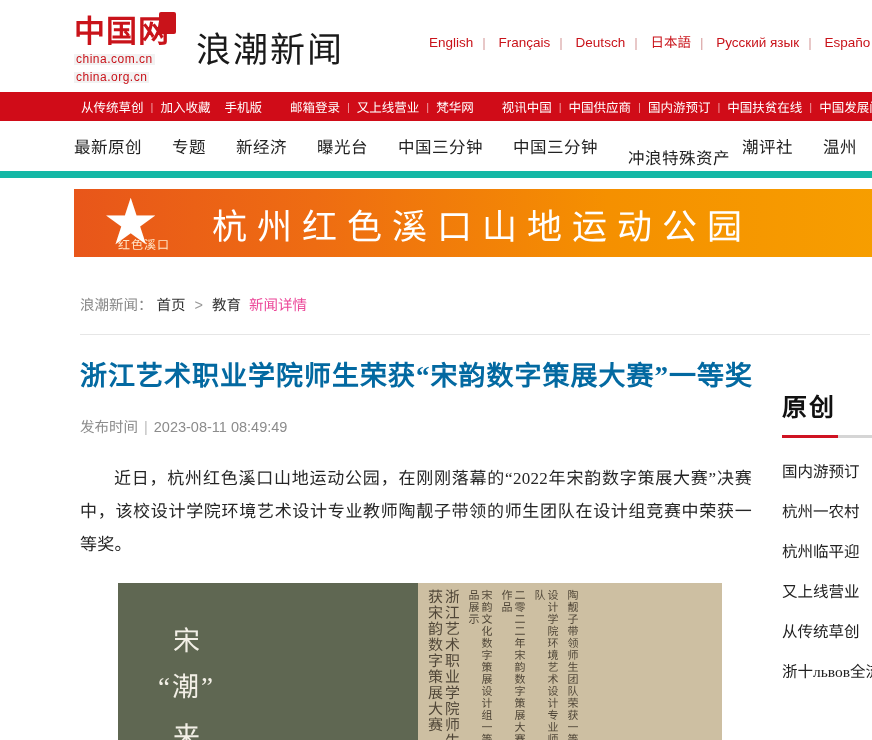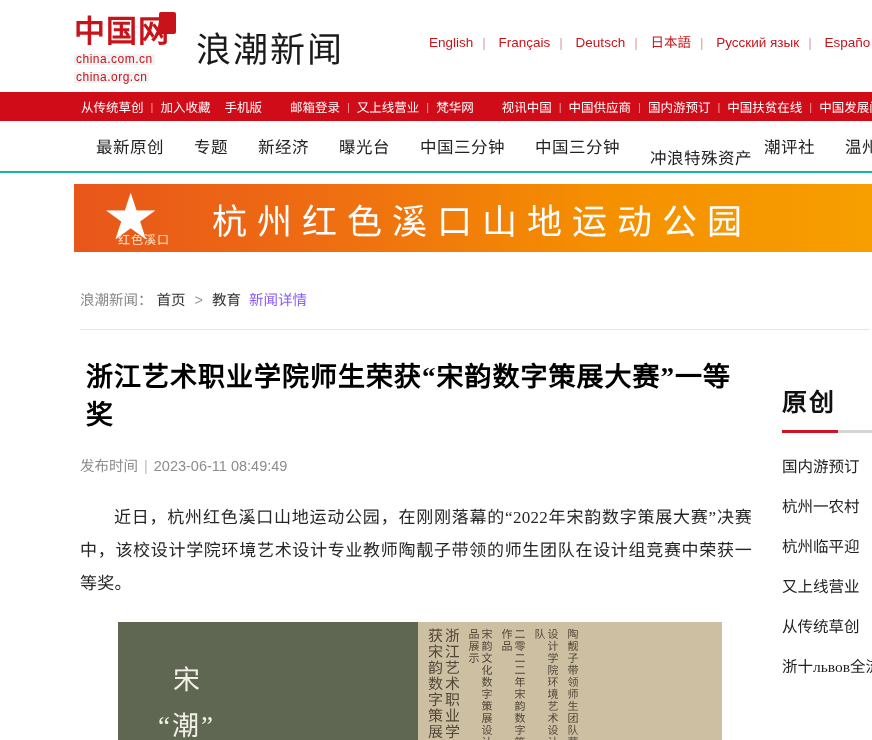--- a/index.html
+++ b/index.html
@@ -111,24 +111,23 @@
     color: #f0a0a5;
     font-size: 11px;
   }
   .redbar .gap { width: 14px; display:inline-block; }
 
   
   .mainnav {
     height: 50px;
     display: flex;
     align-items: center;
-    border-bottom: 2px solid #14b8a6;
-    overflow: hidden;
-    white-space: nowrap;
-    padding-left: 22px;
+    border-bottom: 7px solid #14b8a6;
+    overflow: hidden;
+    white-space: nowrap;
   }
   .mainnav .inner {
     margin-left: 74px;
     display: flex;
     align-items: center;
   }
   .mainnav a {
     color: #222;
     text-decoration: none;
     font-size: 16.5px;
@@ -187,21 +186,21 @@
 
   
   .crumb {
     margin: 36px 0 0 80px;
     font-size: 14.5px;
     color: #888;
   }
   .crumb .label { color: #888; }
   .crumb a { color: #333; text-decoration: none; padding: 0 4px; }
   .crumb .arrow { color: #999; padding: 0 5px; }
-  .crumb .cur { color: #8b5cf6; }
+  .crumb .cur { color: #ec4899; }
 
   .divider {
     margin: 20px 0 0 80px;
     width: 790px;
     height: 1px;
     background: #e6e6e6;
   }
 
   
   .layout {
@@ -210,24 +209,24 @@
     margin-top: 22px;
   }
   .article {
     width: 680px;
     flex: none;
   }
   .art-title {
     font-family: "Liberation Serif", serif;
     font-size: 27px;
     font-weight: bold;
-    color: #000000;
+    color: #0369a1;
     letter-spacing: 1px;
     line-height: 38px;
-    margin: 6px;
+    margin: 0;
   }
   .art-meta {
     margin-top: 20px;
     font-size: 14.5px;
     color: #8c8c8c;
   }
   .art-meta .bar { padding: 0 6px; color: #bbb; }
   .art-body {
     margin-top: 26px;
     width: 672px;
@@ -407,21 +406,21 @@
 </div>
 
 <div class="divider"></div>
 
 <div class="layout">
 
   <div class="article">
     <h1 class="art-title">浙江艺术职业学院师生荣获“宋韵数字策展大赛”一等奖</h1>
 
     <div class="art-meta">
-      <span>发布时间</span><span class="bar">|</span><span>2023-06-11 08:49:49</span>
+      <span>发布时间</span><span class="bar">|</span><span>2023-08-11 08:49:49</span>
     </div>
 
     <div class="art-body">
       <p>近日，杭州红色溪口山地运动公园，在刚刚落幕的“2022年宋韵数字策展大赛”决赛中，该校设计学院环境艺术设计专业教师陶靓子带领的师生团队在设计组竞赛中荣获一等奖。</p>
     </div>
 
     <div class="art-figure">
       <div class="fig-left">
         <div class="ch" style="left:55px; top:36px;">宋</div>
         <div class="ch" style="left:40px; top:82px;">“潮”</div>

